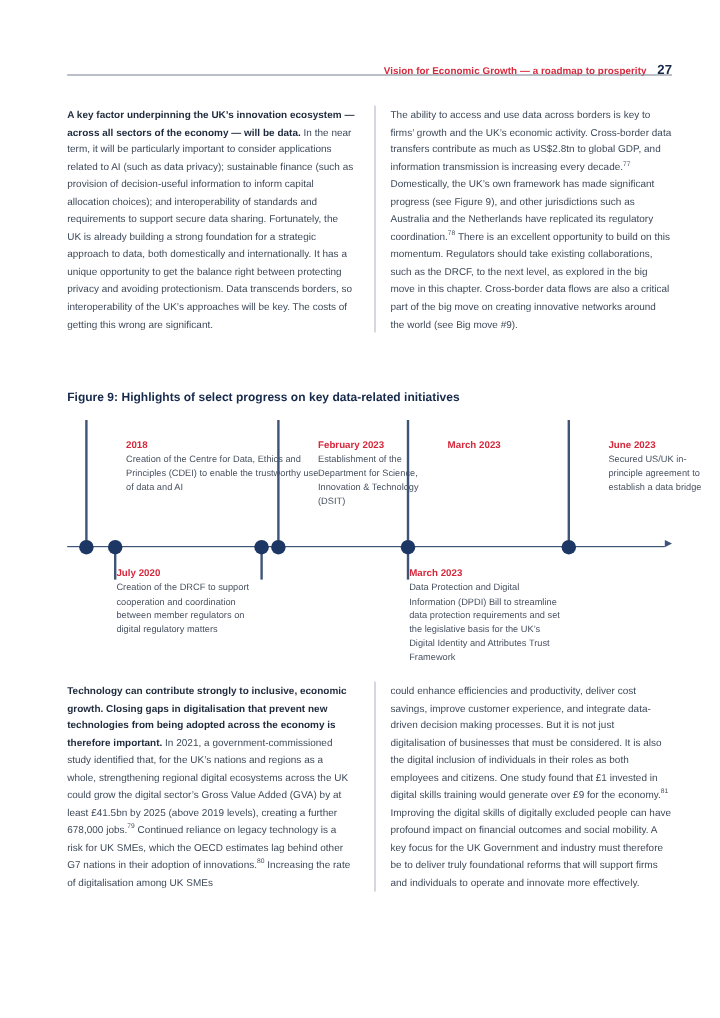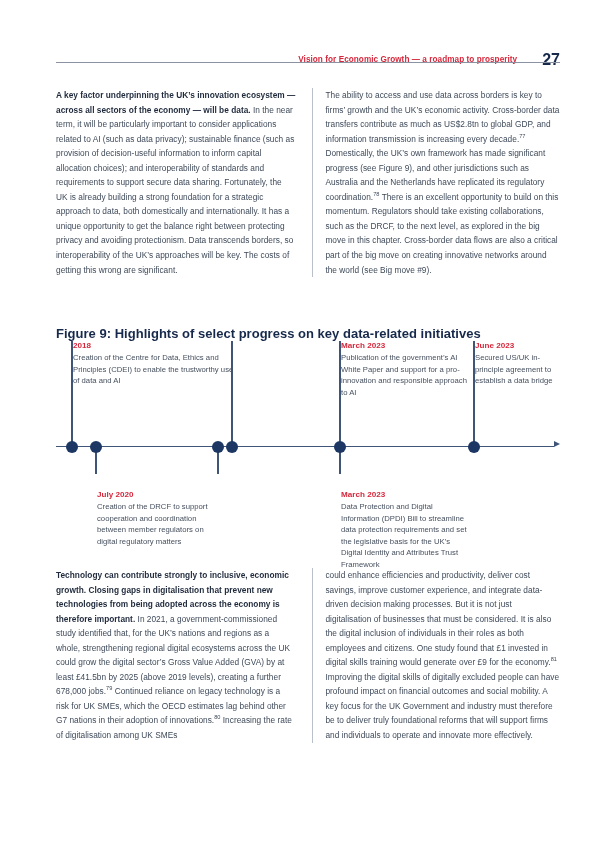--- a/index.html
+++ b/index.html
@@ -28,24 +28,24 @@
     justify-content: flex-end;
   }
   .header-title {
     font-size: 8.2px;
     font-weight: bold;
     color: #d6283c;
     letter-spacing: 0.05px;
     line-height: 12px;
   }
   .header-pagenum {
-    font-size: 16px;
+    font-size: 11px;
     font-weight: bold;
     color: #16294b;
-    margin-left: 25px;
+    margin-left: 9px;
     line-height: 11px;
     position: relative;
     top: -1px;
   }
   .header-rule {
     position: absolute;
     top: 62px;
     left: 56px;
     right: 40px;
     height: 1px;
@@ -91,23 +91,24 @@
   }
 
   
   .figure {
     position: absolute;
     left: 56px;
     right: 40px;
     top: 326px;
   }
   .figure-caption {
-    font-size: 13px;
+    font-size: 10px;
     font-weight: bold;
     color: #16294b;
+    margin-bottom: 13px;
     letter-spacing: 0.02px;
   }
 
   .timeline {
     position: relative;
     height: 222px;
   }
   .axis-line {
     position: absolute;
     left: 0;
@@ -153,22 +154,22 @@
     color: #d6283c;
     margin-bottom: 2px;
     letter-spacing: 0.02px;
   }
   .entry .desc {
     font-size: 7.7px;
     line-height: 11.6px;
     color: #46505f;
     letter-spacing: 0.01px;
   }
-  .entry.above { top: 0px; }
-  .entry.below { top: 149px; }
+  .entry.above { top: 16px; margin-left: 32px; }
+  .entry.below { top: 123px; }
 </style>
 </head>
 <body>
 
 <div class="page-header">
   <span class="header-title">Vision for Economic Growth — a roadmap to prosperity</span>
   <span class="header-pagenum">27</span>
 </div>
 <div class="header-rule"></div>
 
@@ -200,23 +201,26 @@
       <div class="stem up" style="left: 417.3px;"></div>
       <div class="node-dot" style="left: 412px; background: rgb(28, 55, 100);"></div>
       <div class="entry above" style="left: 10px; width: 170px;">
         <div class="date">2018</div>
         <div class="desc">Creation of the Centre for Data, Ethics and Principles (CDEI) to enable the trustworthy use of data and AI</div>
       </div>
       <div class="entry below" style="left: 34px; width: 122px;">
         <div class="date">July 2020</div>
         <div class="desc">Creation of the DRCF to support cooperation and coordination between member regulators on digital regulatory matters</div>
       </div>
+      <div class="entry above" style="left: 170px; width: 108px;">
+        <div class="date">February 2023</div>
+        <div class="desc">Establishment of the Department for Science, Innovation &amp; Technology (DSIT)</div>
+      </div>
       <div class="entry above" style="left: 278px; width: 134px;">
         <div class="date">March 2023</div>
-        <div class="desc">Publication of the government’s AI White Paper and support for a pro-innovation and responsible approach to AI</div>
       </div>
       <div class="entry below" style="left: 278px; width: 134px;">
         <div class="date">March 2023</div>
         <div class="desc">Data Protection and Digital Information (DPDI) Bill to streamline data protection requirements and set the legislative basis for the UK’s Digital Identity and Attributes Trust Framework</div>
       </div>
       <div class="entry above" style="left: 412px; width: 100px;">
         <div class="date">June 2023</div>
         <div class="desc">Secured US/UK in-principle agreement to establish a data bridge</div>
       </div>
     </div>

